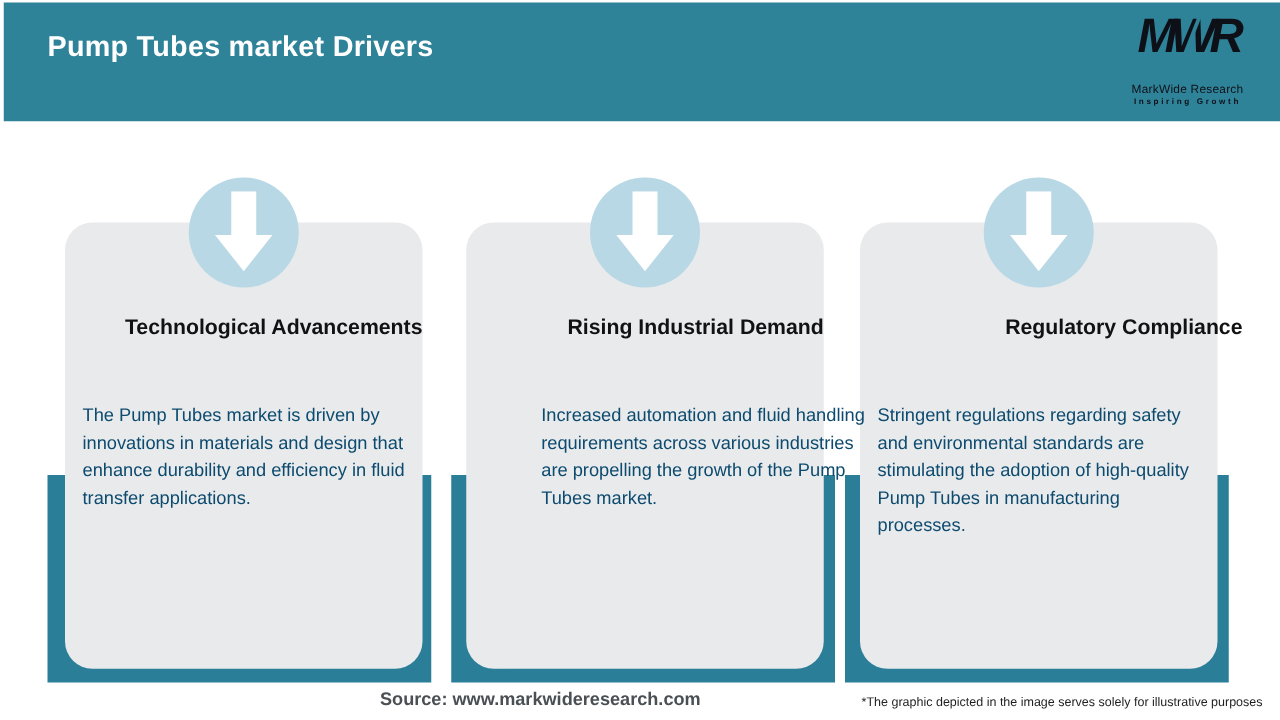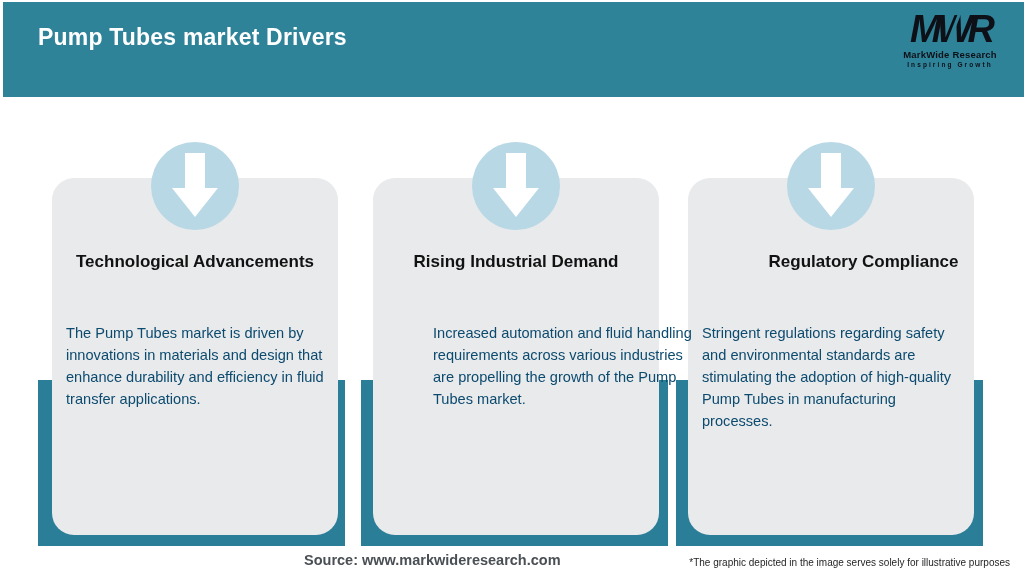--- a/index.html
+++ b/index.html
@@ -27,21 +27,21 @@
   }
   .logo-mono {
     position:relative; display:inline-block;
     font-size:38px; font-weight:bold; letter-spacing:-5px; line-height:1;
     transform:scaleY(1.02); font-style:italic;
   }
   .logo-mono-slash {
     position:absolute; left:52%; top:3px; width:3px; height:32px;
     background:#2f8399; transform:rotate(22deg);
   }
-  .logo-name { font-size:9.5px; font-weight:bold; margin-top:1px; letter-spacing:0.2px; }
+  .logo-name { font-size:9.5px; font-weight:normal; margin-top:18px; letter-spacing:0.2px; }
   .logo-tagline { font-size:6.5px; font-weight:bold; letter-spacing:2.1px; margin-top:1px; }
 
   
   .accent {
     position:absolute; top:380px; height:166px; width:307px;
     background:#2b7e98;
   }
   .accent-1 { left:38px; } .accent-2 { left:361px; } .accent-3 { left:676px; }
 
   .card {
@@ -52,21 +52,21 @@
 
   .circle {
     position:absolute; top:142px; width:88px; height:88px;
     background:#b8d8e5; border-radius:50%;
     display:flex; align-items:flex-start; justify-content:center;
   }
   .circle-1 { left:151px; } .circle-2 { left:472px; } .circle-3 { left:787px; }
   .circle svg { margin-top:11px; }
 
   .card-title {
-    position:absolute; top:252px; width:286px; text-align:center;
+    position:absolute; top:252px; width:286px; text-align:right;
     font-size:17px; font-weight:bold; color:#121212;
   }
   .title-1 { left:52px; } .title-2 { left:373px; } .title-3 { left:708px;padding-left:25px; }
 
   .card-body {
     position:absolute; top:322px; width:274px;
     font-size:14.6px; line-height:22px; color:#0c4a6e;
     white-space:pre; text-align:left;
   }
   .body-1 { left:66px; } .body-2 { left:387px;margin-left:46px; } .body-3 { left:702px; }

